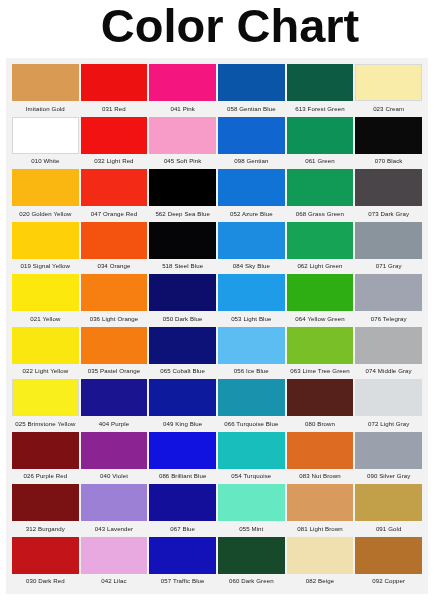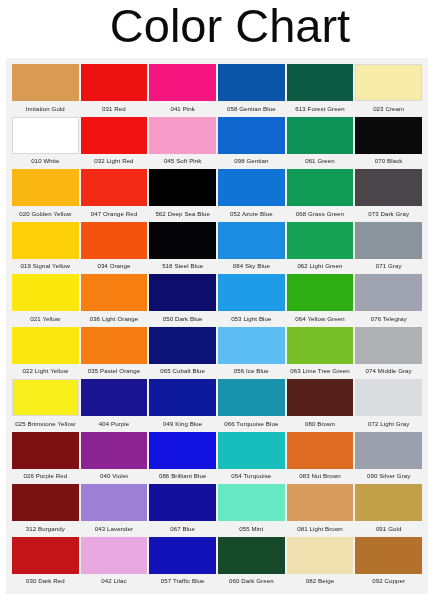--- a/index.html
+++ b/index.html
@@ -29,21 +29,21 @@
     display: flex;
     align-items: flex-start;
     justify-content: center;
     padding-left: 26px;
     box-sizing: border-box;
   }
   .chart-title {
     font-family: "Liberation Sans", sans-serif;
     font-size: 47px;
     line-height: 52px;
-    font-weight: 400;
+    font-weight: 700;
     color: #0b0b0b;
     letter-spacing: 0px;
     white-space: nowrap;
   }
 
   
   .chart-panel {
     position: absolute;
     left: 6px;
     top: 58px;

